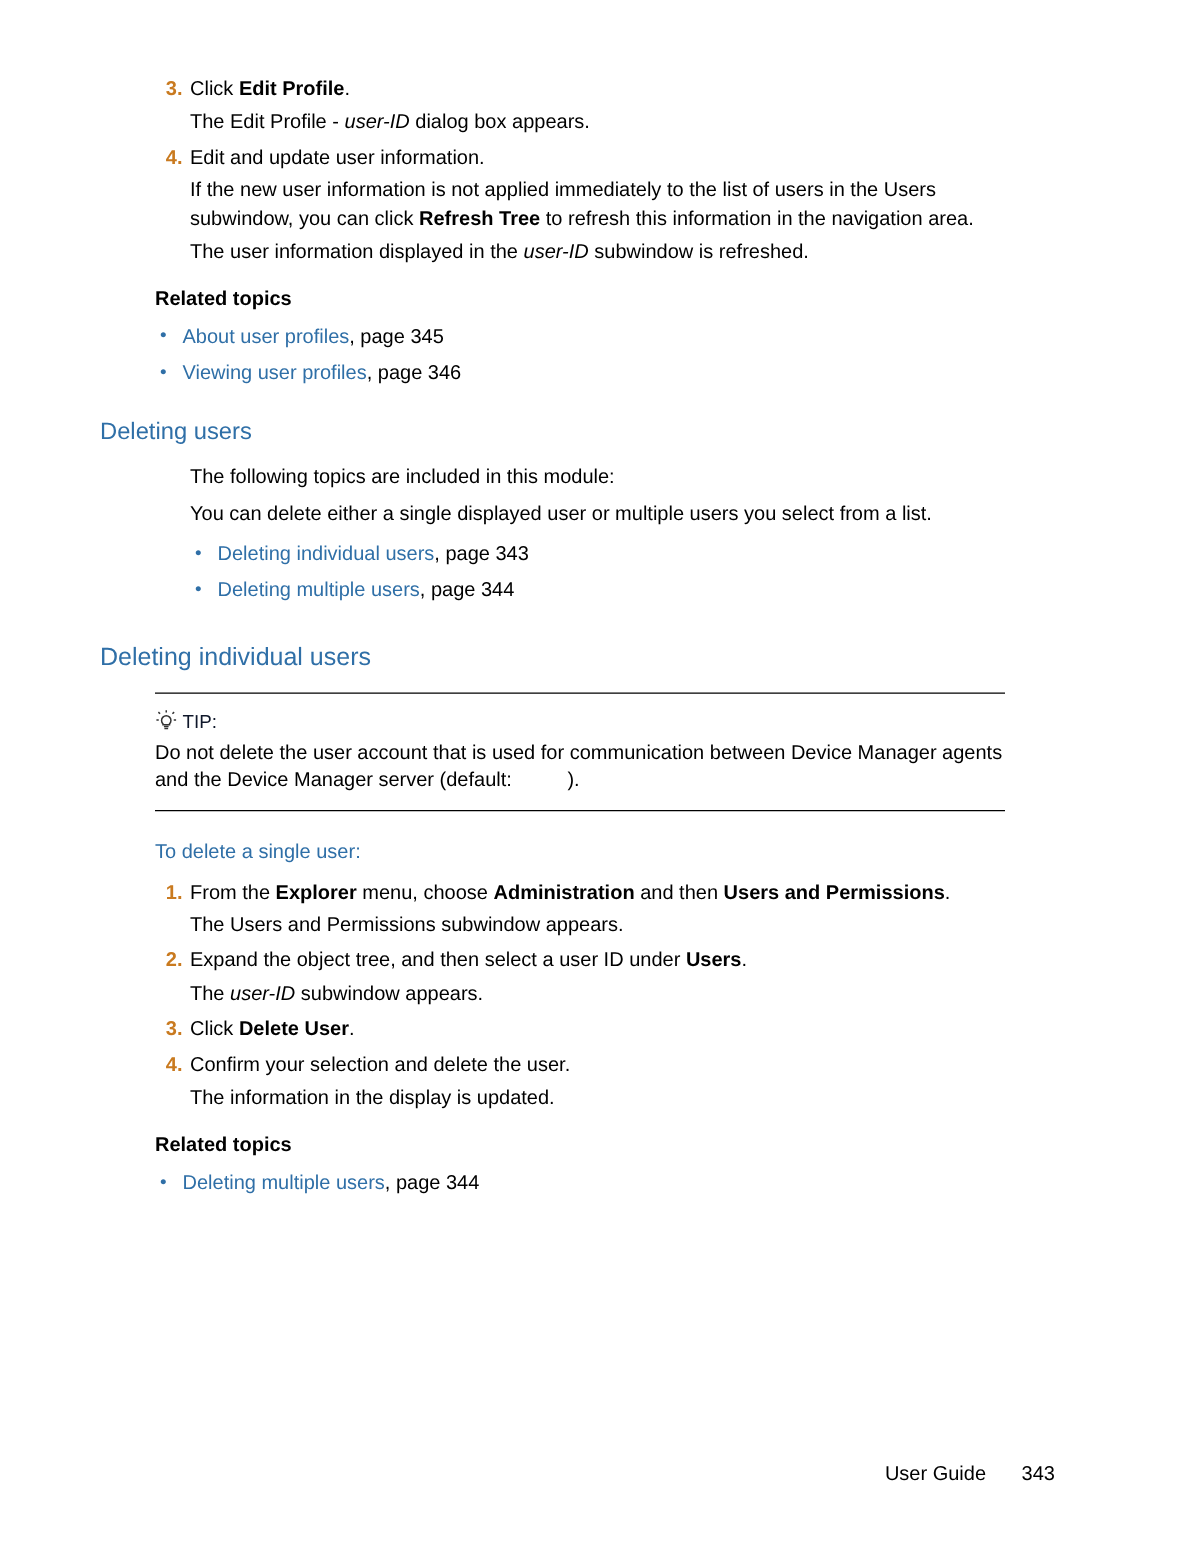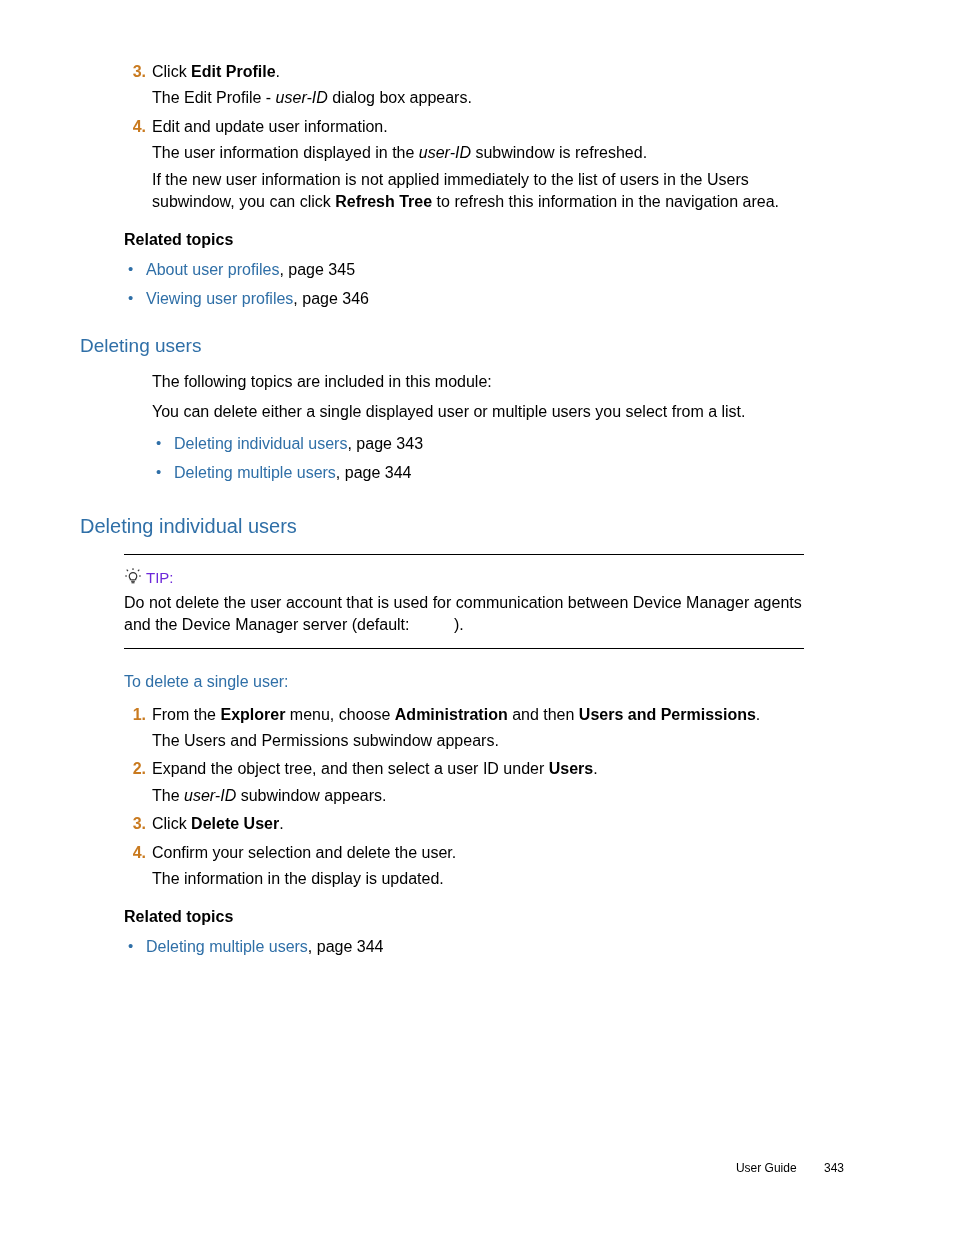--- a/index.html
+++ b/index.html
@@ -98,42 +98,42 @@
     margin: 22px 0 10px -28px;
   }
   .tip-box {
     border-top: 1px solid #000;
     border-bottom: 1px solid #000;
     margin: 16px 0 10px -28px;
     padding: 10px 0 12px 0;
     position: relative;
   }
   .tip-head {
-    color: #6d28d9;
+    color: #0f172a;
     font-size: 15px;
     margin: 4px 0 6px 22px;
     position: relative;
   }
   .tip-icon {
     position: absolute;
     left: -22px;
     top: -2px;
     width: 18px;
     height: 18px;
     color: #333;
   }
   .tip-body {
     margin: 0 0 0 0;
     line-height: 1.4;
   }
   .footer {
     position: absolute;
-    bottom: 60px;
+    bottom: 46px;
     right: 110px;
-    font-size: 12px;
+    font-size: 16px;
     margin-top: 24px;
   }
   .footer .page-num {
     display: inline-block;
     margin-left: 24px;
   }
 </style>
 </head>
 <body>
 
@@ -148,24 +148,24 @@
           <span>Click </span><span class="bold">Edit Profile</span><span>.</span>
         </span>
         <span class="sub">
           <span>The Edit Profile - </span><span class="italic">user-ID</span><span> dialog box appears.</span>
         </span>
       </li>
       <li>
         <span class="num-marker">4.</span>
         <span>Edit and update user information.</span>
         <span class="sub">
+          <span>If the new user information is not applied immediately to the list of users in the Users subwindow, you can click </span><span class="bold">Refresh Tree</span><span> to refresh this information in the navigation area.</span>
+        </span>
+        <span class="sub">
           <span>The user information displayed in the </span><span class="italic">user-ID</span><span> subwindow is refreshed.</span>
-        </span>
-        <span class="sub">
-          <span>If the new user information is not applied immediately to the list of users in the Users subwindow, you can click </span><span class="bold">Refresh Tree</span><span> to refresh this information in the navigation area.</span>
         </span>
       </li>
     </ol>
 
     <p class="related-heading">Related topics</p>
     <ul class="bul" style="margin-left:-28px;">
       <li>
         <a class="link">About user profiles</a><span>, page 345</span>
       </li>
       <li>

